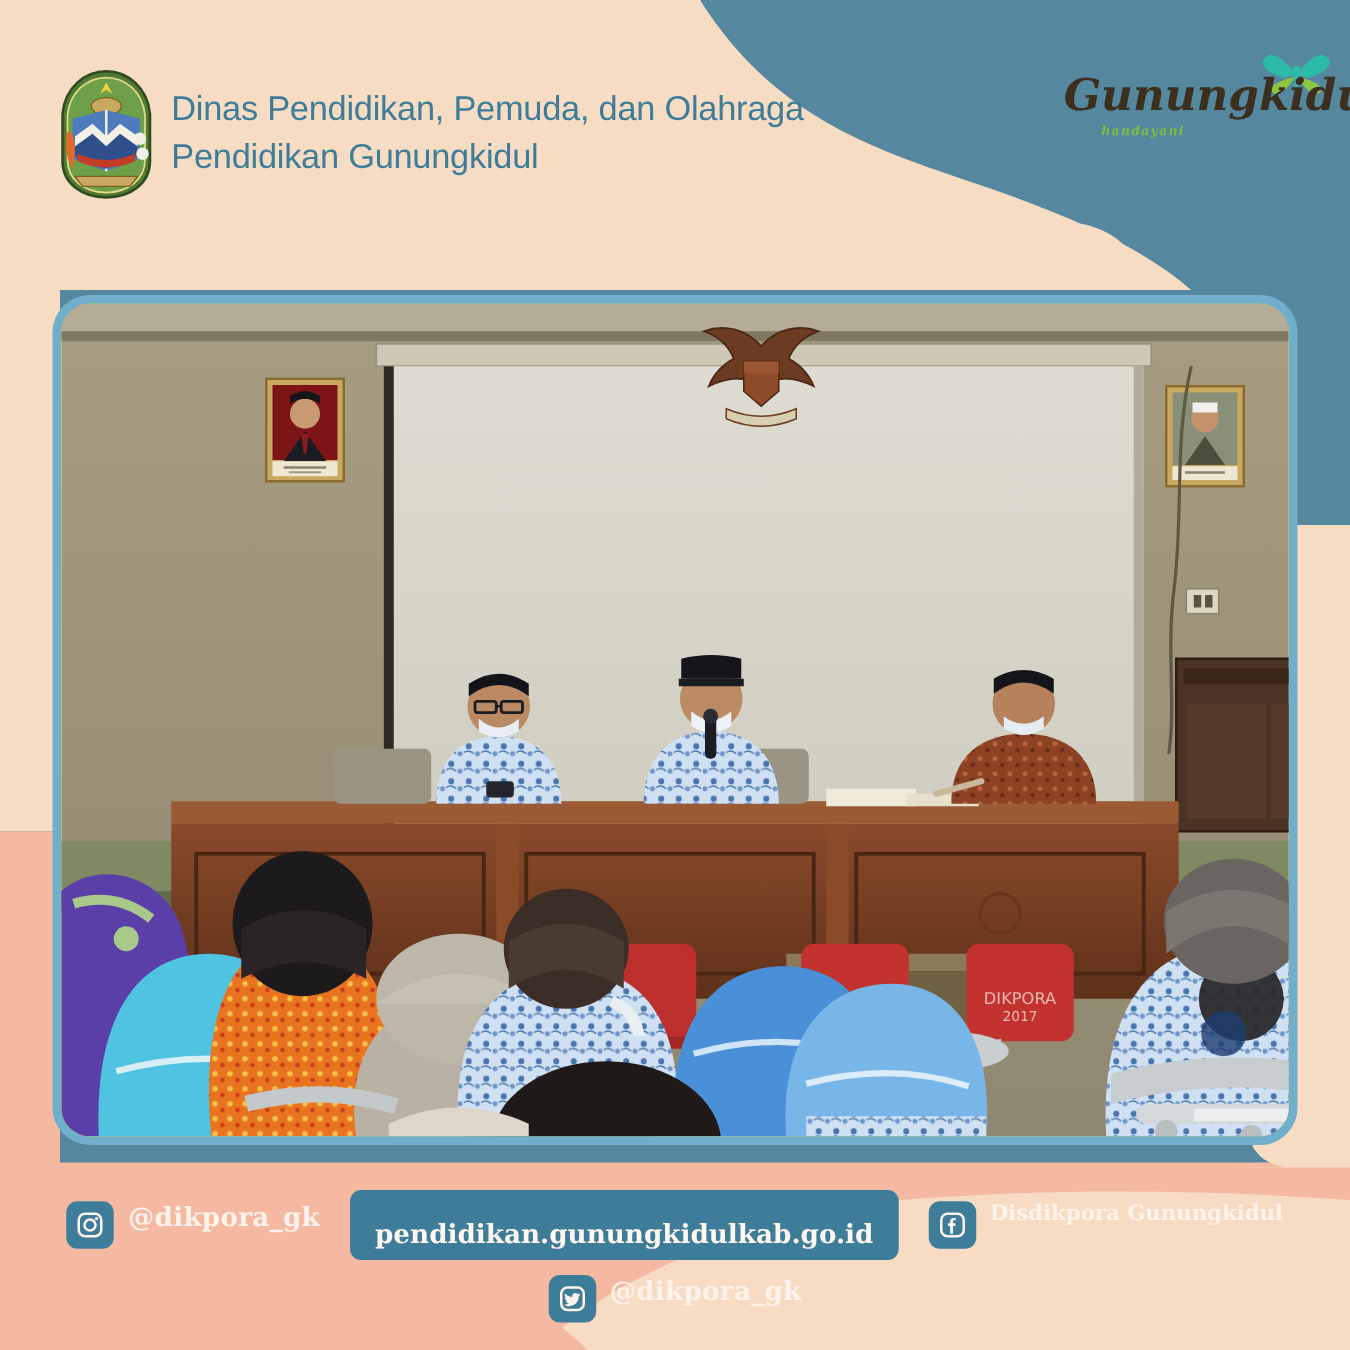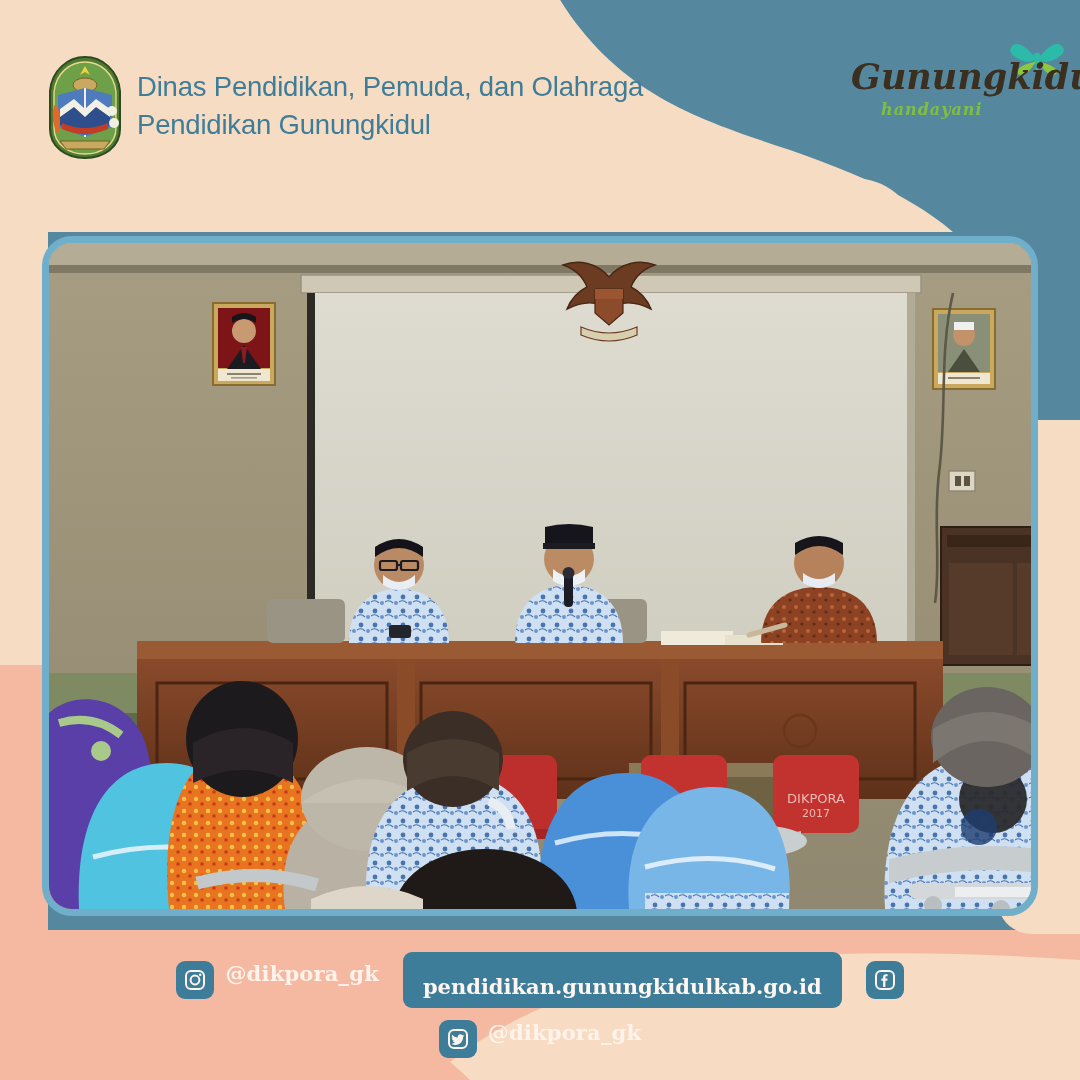--- a/index.html
+++ b/index.html
@@ -21,21 +21,21 @@
     color:#3E7D99;font-weight:normal;font-size:27.5px;line-height:1.38;
     letter-spacing:-0.2px;}
   .org-title .l2{display:block;}
 
   .brandmark{position:absolute;right:14px;top:34px;width:215px;height:92px;}
   .brand-word{position:absolute;left:0;top:22px;width:200px;
     font-family:"DejaVu Serif",serif;font-style:italic;font-weight:bold;
     font-size:35px;color:#3B2F20;letter-spacing:0px;white-space:nowrap;}
   .brand-sub{position:absolute;left:30px;top:66px;
     font-family:"DejaVu Serif",serif;font-style:italic;font-weight:bold;
-    font-size:16px;color:#7FBF3F;letter-spacing:1px;}
+    font-size:10px;color:#7FBF3F;letter-spacing:1px;}
   .brand-fly{position:absolute;right:-4px;top:-8px;width:66px;height:62px;}
 
   
   .photo-card{position:absolute;left:42px;top:236px;width:996px;height:680px;
     border-radius:30px;border:7px solid #6FAFCB;background:#fde047;
     overflow:hidden;z-index:6;box-sizing:border-box;}
   .photo-svg{position:absolute;left:0;top:0;width:982px;height:666px;display:block;}
 
   
   .footer{position:absolute;left:0;top:930px;width:1080px;height:150px;z-index:7;}
@@ -396,20 +396,21 @@
 
       <div class="url-pill">pendidikan.gunungkidulkab.go.id</div>
 
       <div class="f-item">
         <span class="sq-icon">
           <svg width="24" height="24" viewBox="0 0 24 24" aria-hidden="true">
             <rect x="3" y="3" width="18" height="18" rx="5" fill="none" stroke="#FFF3EC" stroke-width="2"></rect>
             <path d="M14.6,8.2 h-1.2 c-0.7,0 -1.0,0.4 -1.0,1.0 V10.6 h2.1 l-0.3,2.2 h-1.8 V19 h-2.3 v-6.2 H8.4 V10.6 h1.7 V9.1 c0,-1.8 1.0,-2.8 2.7,-2.8 h1.8 Z" fill="#FFF3EC"></path>
           </svg>
         </span>
+        <span class="f-label small">Disdikpora Gunungkidul</span>
       </div>
     </div>
 
     <div class="f-row f-row2">
       <div class="f-item">
         <span class="sq-icon">
           <svg width="24" height="24" viewBox="0 0 24 24" aria-hidden="true">
             <rect x="3" y="3" width="18" height="18" rx="5" fill="none" stroke="#FFF3EC" stroke-width="2"></rect>
             <path d="M18.4,8.6 c-0.5,0.22 -1.0,0.36 -1.55,0.43 c0.56,-0.34 0.98,-0.86 1.18,-1.5
                      c-0.52,0.31 -1.1,0.53 -1.71,0.65 c-0.49,-0.53 -1.19,-0.85 -1.96,-0.85

